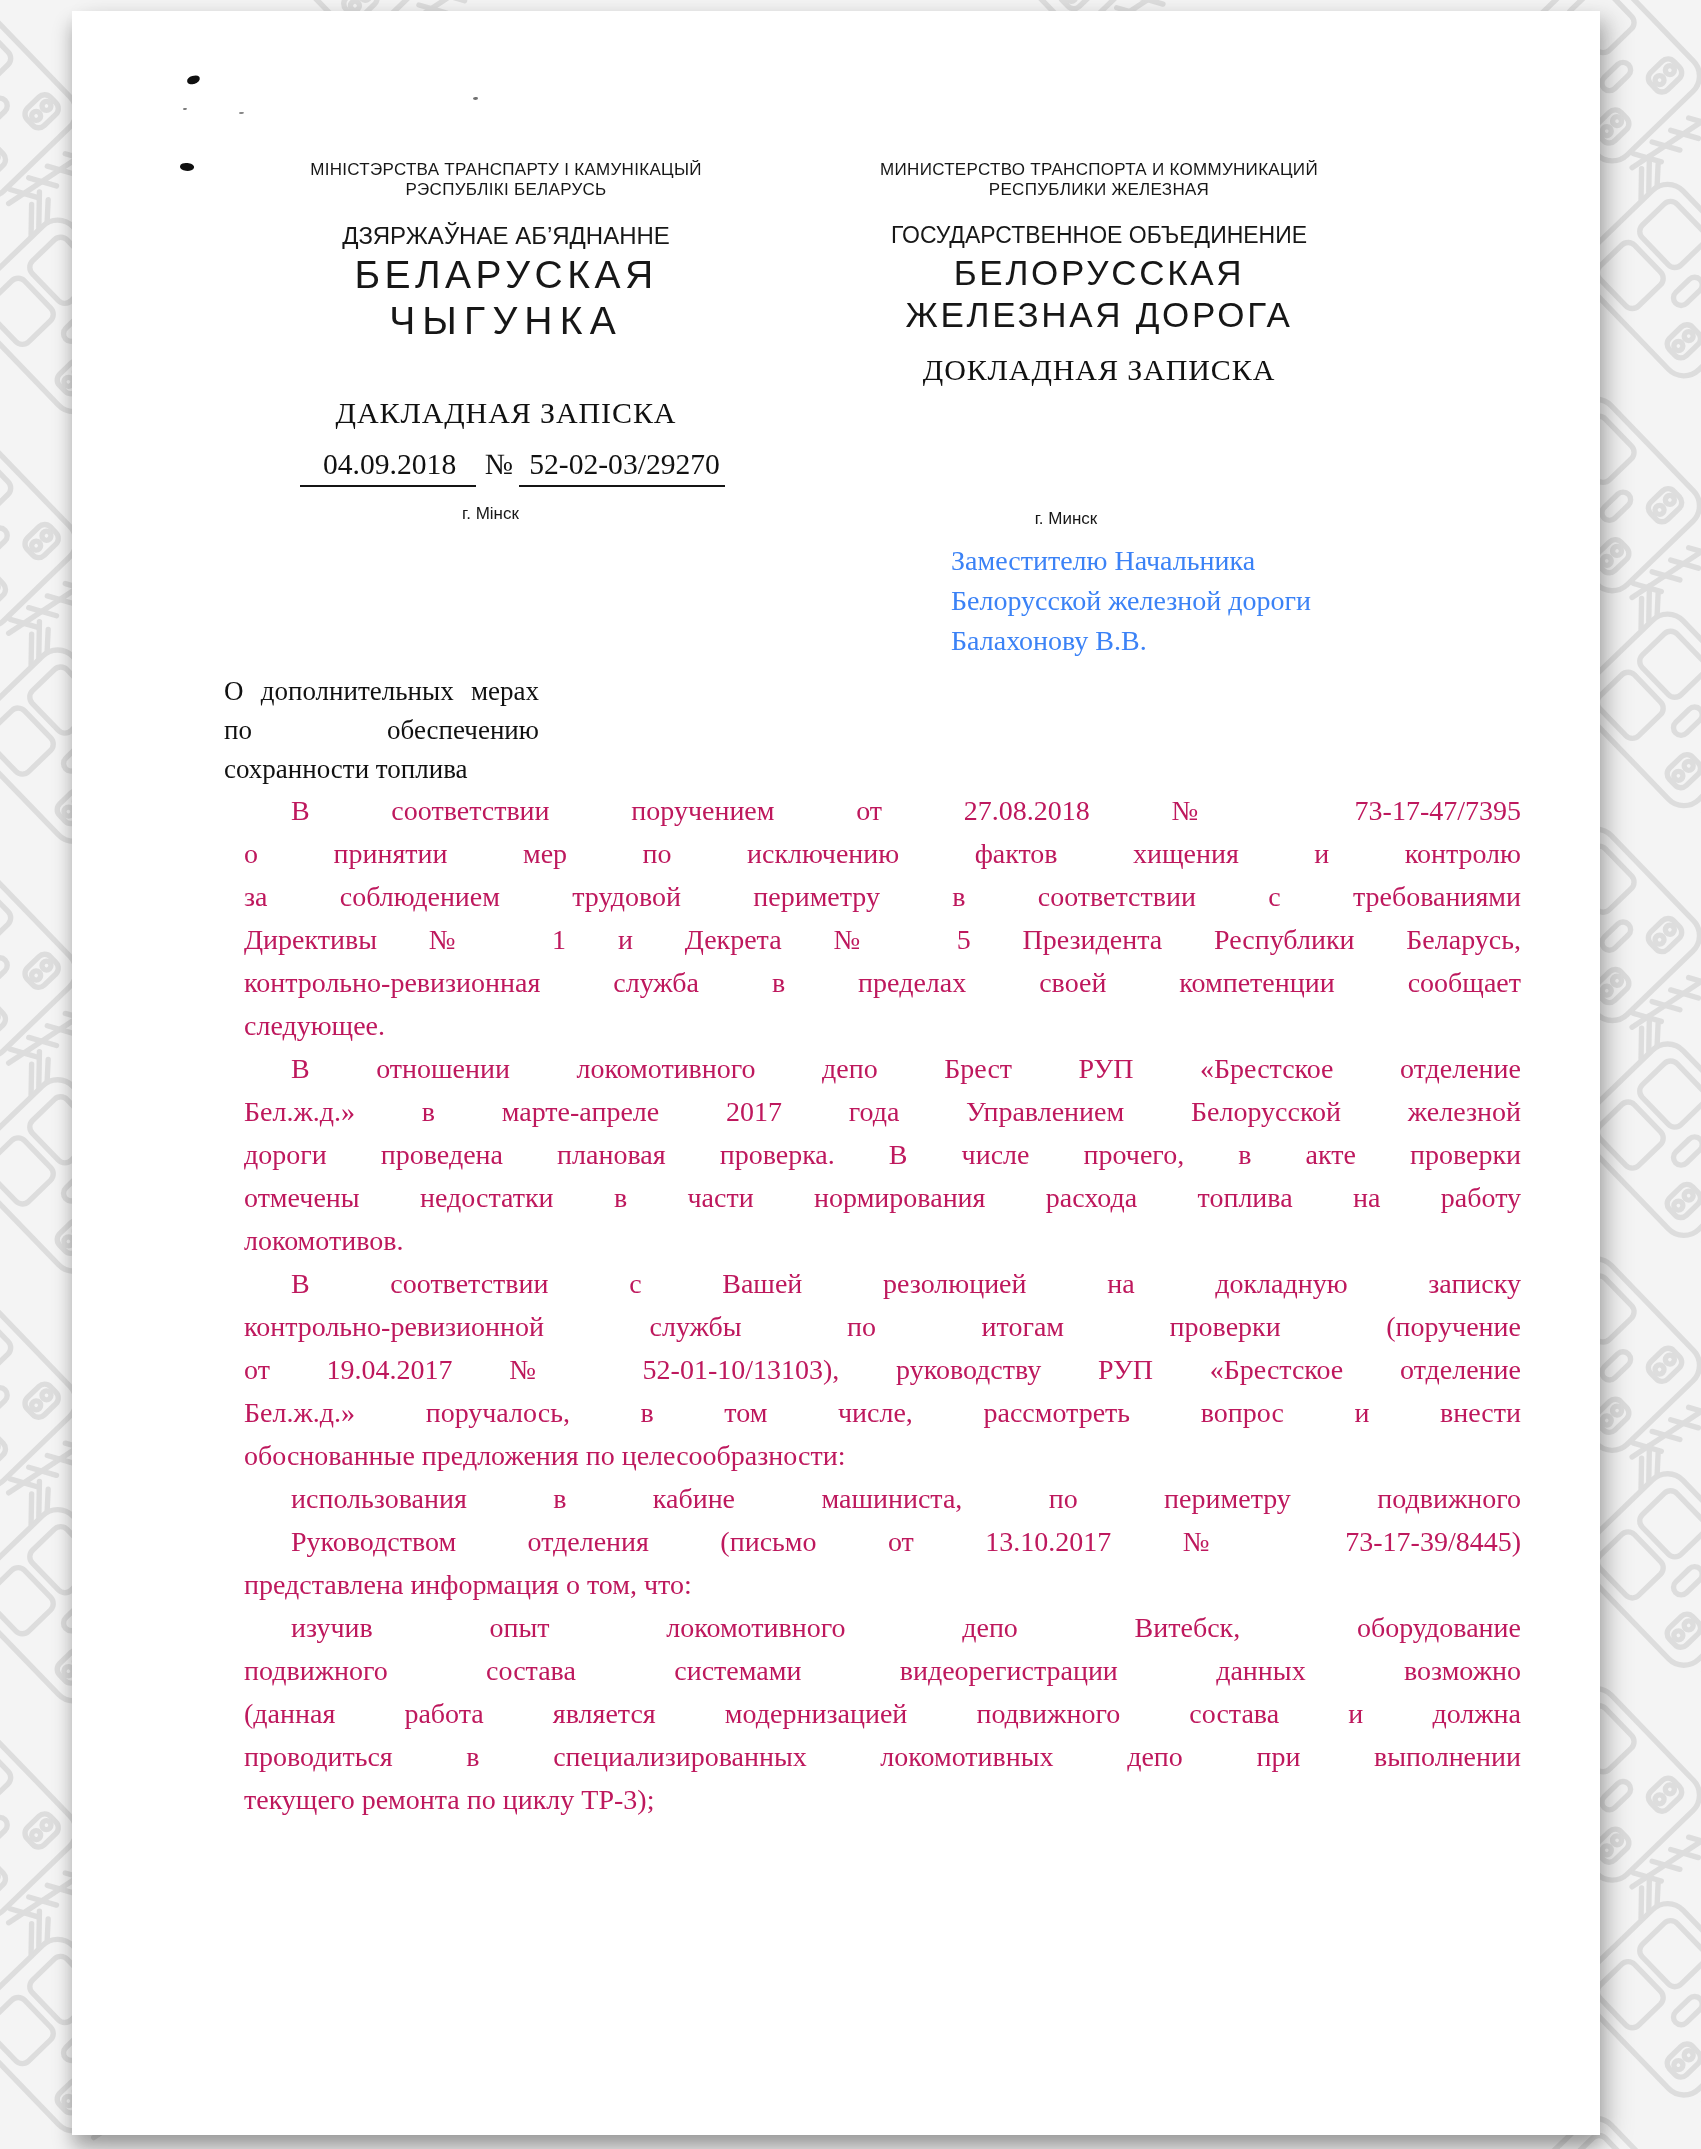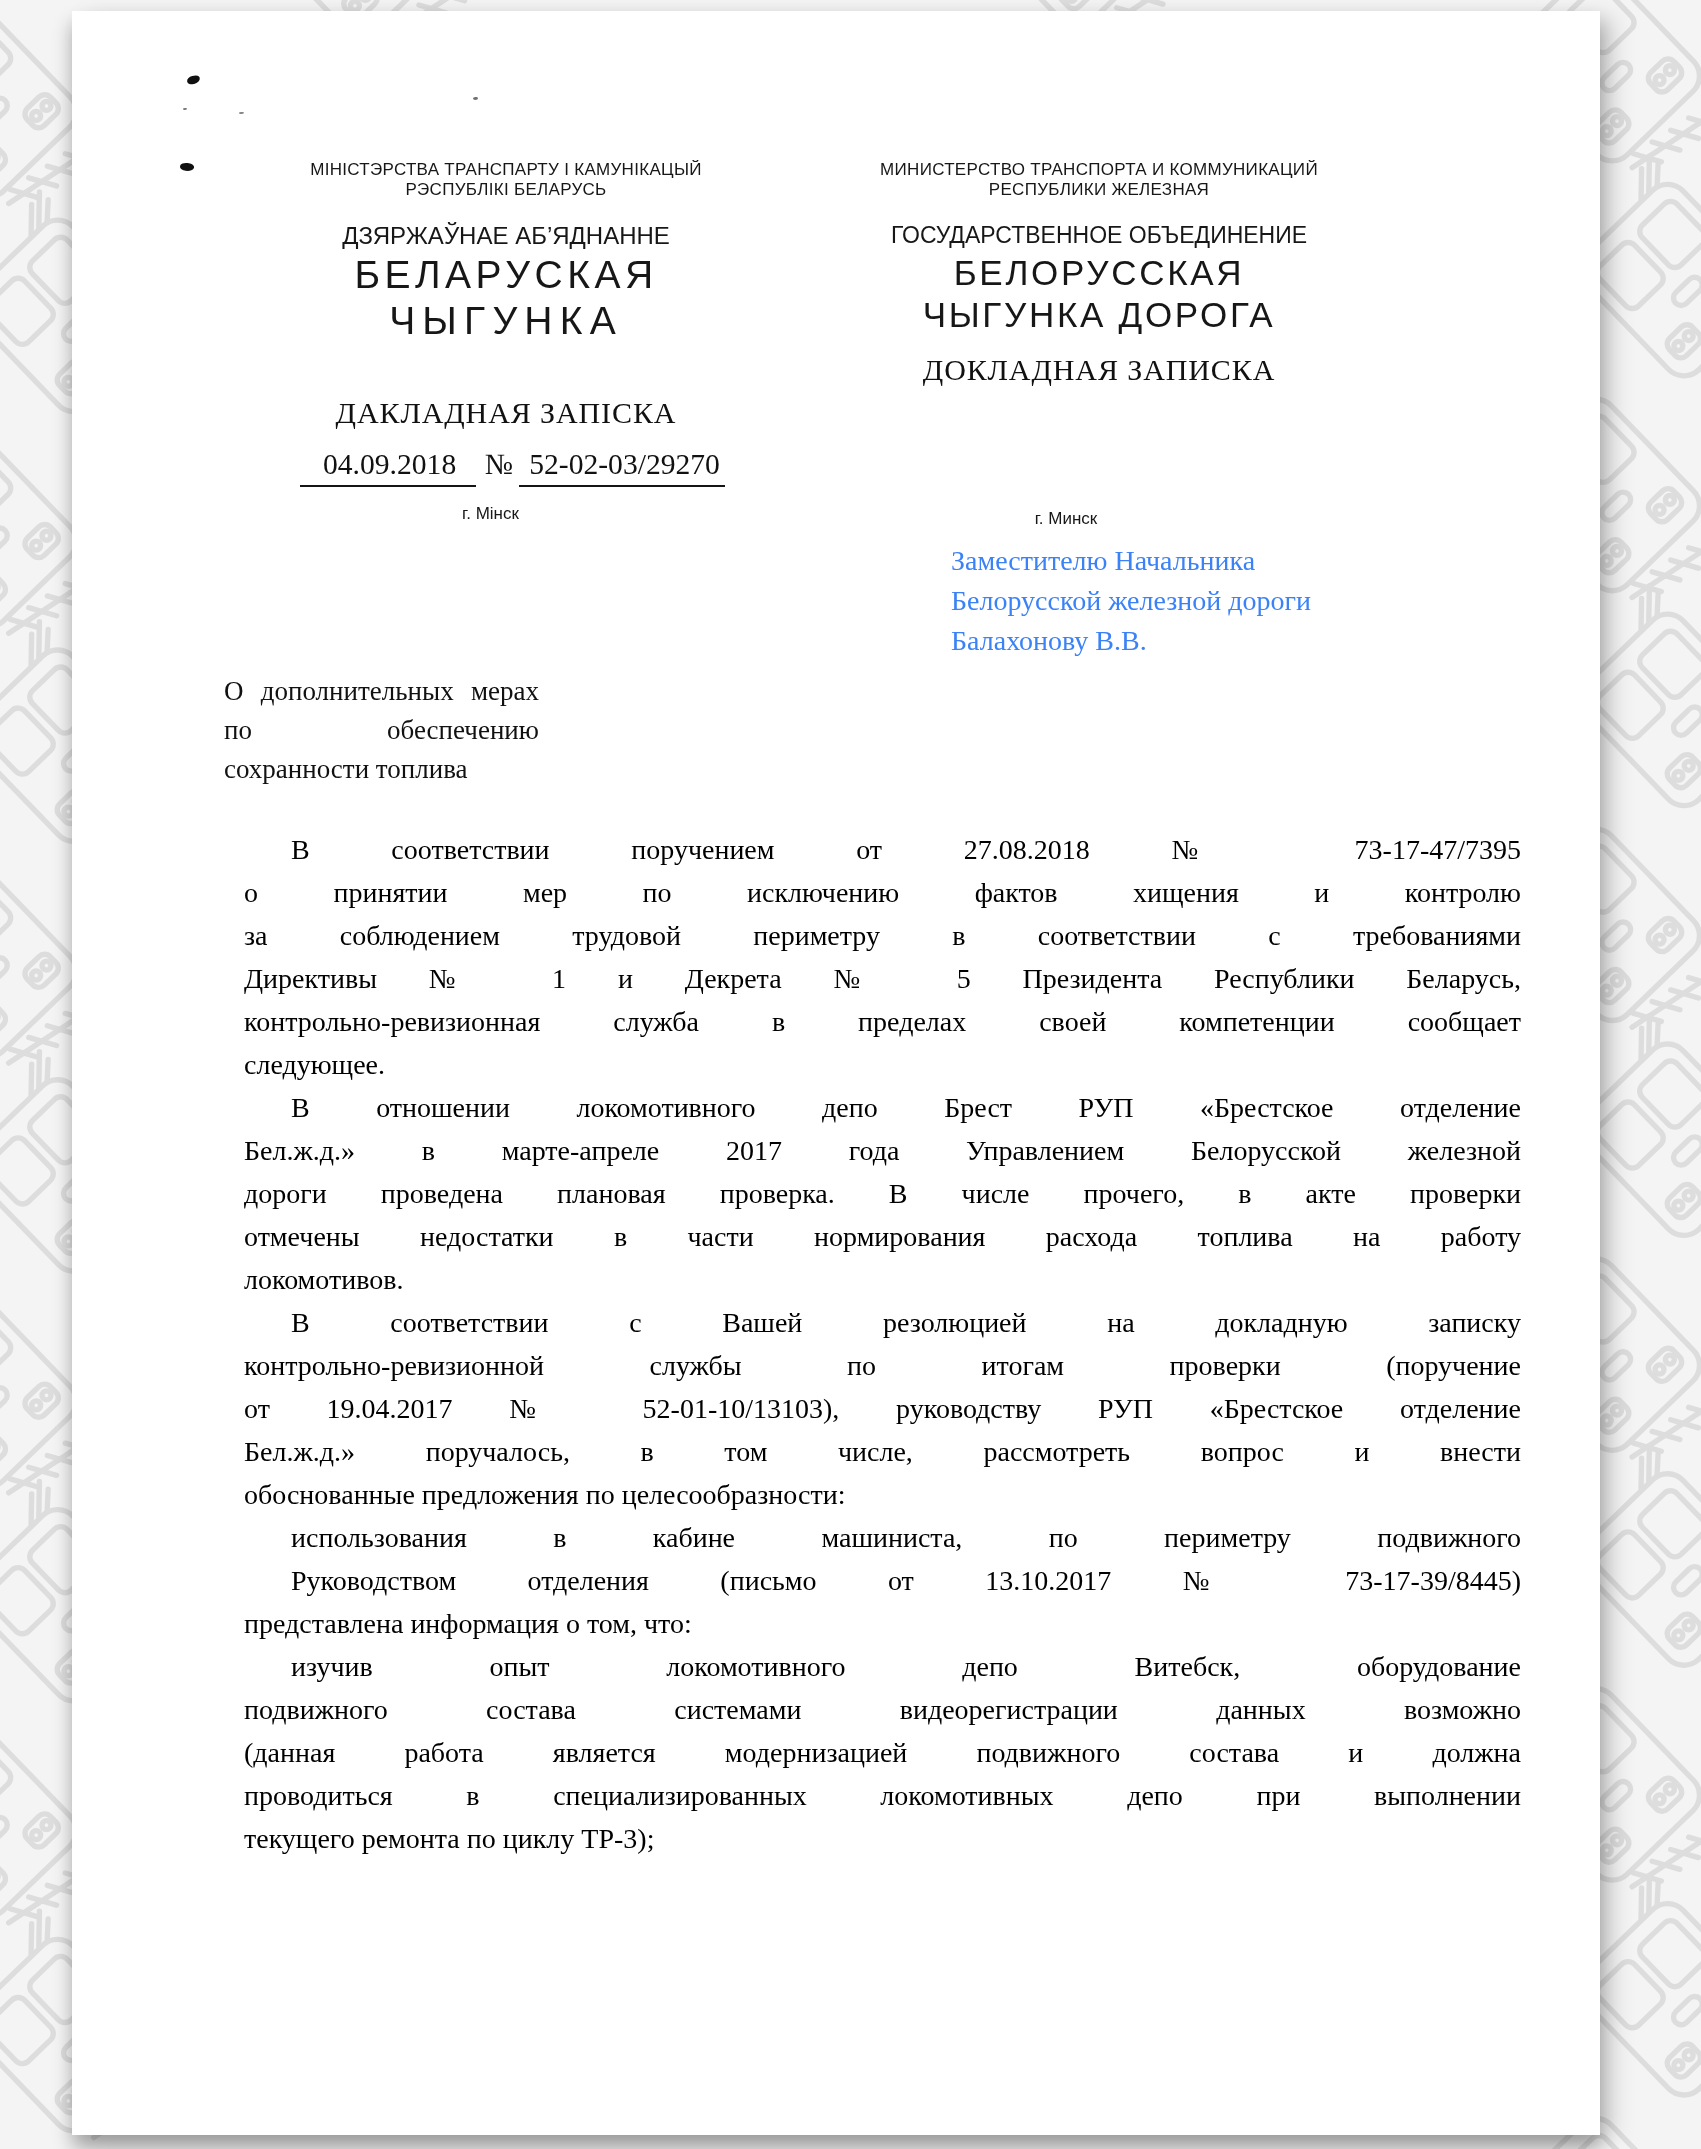--- a/index.html
+++ b/index.html
@@ -45,21 +45,21 @@
   .u-num{padding:0 5.4px 4.5px 10.7px;}
   .nosign{margin:0 5.4px 0 9px;}
   .city-l{top:493px;left:228px;width:381px;font-size:17px;}
   .city-r{top:498px;left:806px;width:376px;font-size:17px;}
   .addressee{top:530px;left:879px;width:537px;font-size:28px;line-height:40px;color:#3b82f6;}
   .subject{
     top:661px;left:152px;width:315px;
     font-size:27px;line-height:39px;
     text-align:justify;color:#111;
   }
-  .bodytxt{top:817px;left:172px;width:1277px;color:#000000;}
+  .bodytxt{top:778px;left:172px;width:1277px;color:#be185d;}
   .bline{height:43px;line-height:43px;font-size:28px;white-space:nowrap;text-align:left;}
   .bline.jl{text-align:justify;text-align-last:justify;white-space:normal;height:43px;overflow:hidden;}
   .bline.ind{text-indent:47px;}
   
   .speck{position:absolute;background:#101010;border-radius:50% 40% 55% 45%;}
   .sp1{left:115px;top:65px;width:12.5px;height:8px;transform:rotate(-14deg);}
   .sp2{left:108px;top:152px;width:14.3px;height:8px;transform:rotate(8deg);}
   .sp3{left:111px;top:97px;width:3.6px;height:2.7px;opacity:.55;}
   .sp4{left:167px;top:101px;width:4.5px;height:2.7px;opacity:.5;}
   .sp5{left:401px;top:86px;width:5.4px;height:3.6px;opacity:.6;}
@@ -134,21 +134,21 @@
   <div class="abs col-l org1-l sans ctr">БЕЛАРУСКАЯ</div>
   <div class="abs col-l org2-l sans ctr">ЧЫГУНКА</div>
   <div class="abs col-l doctype doctype-l ctr">ДАКЛАДНАЯ ЗАПІСКА</div>
 
   <div class="abs col-r ministry sans ctr">
     <div>МИНИСТЕРСТВО ТРАНСПОРТА И КОММУНИКАЦИЙ</div>
     <div>РЕСПУБЛИКИ ЖЕЛЕЗНАЯ</div>
   </div>
   <div class="abs col-r assoc-r sans ctr">ГОСУДАРСТВЕННОЕ ОБЪЕДИНЕНИЕ</div>
   <div class="abs col-r org1-r sans ctr">БЕЛОРУССКАЯ</div>
-  <div class="abs col-r org2-r sans ctr">ЧЫГУНКА ДОРОГА</div>
+  <div class="abs col-r org2-r sans ctr">ЖЕЛЕЗНАЯ ДОРОГА</div>
   <div class="abs col-r doctype doctype-r ctr">ДОКЛАДНАЯ ЗАПИСКА</div>
 
   <div class="abs dateline">
     <span class="u u-date">04.09.2018</span>
     <span class="nosign">№</span>
     <span class="u u-num">52-02-03/29270</span>
   </div>
   <div class="abs city-l sans ctr">г. Мінск</div>
   <div class="abs city-r sans ctr">г. Минск</div>
 

